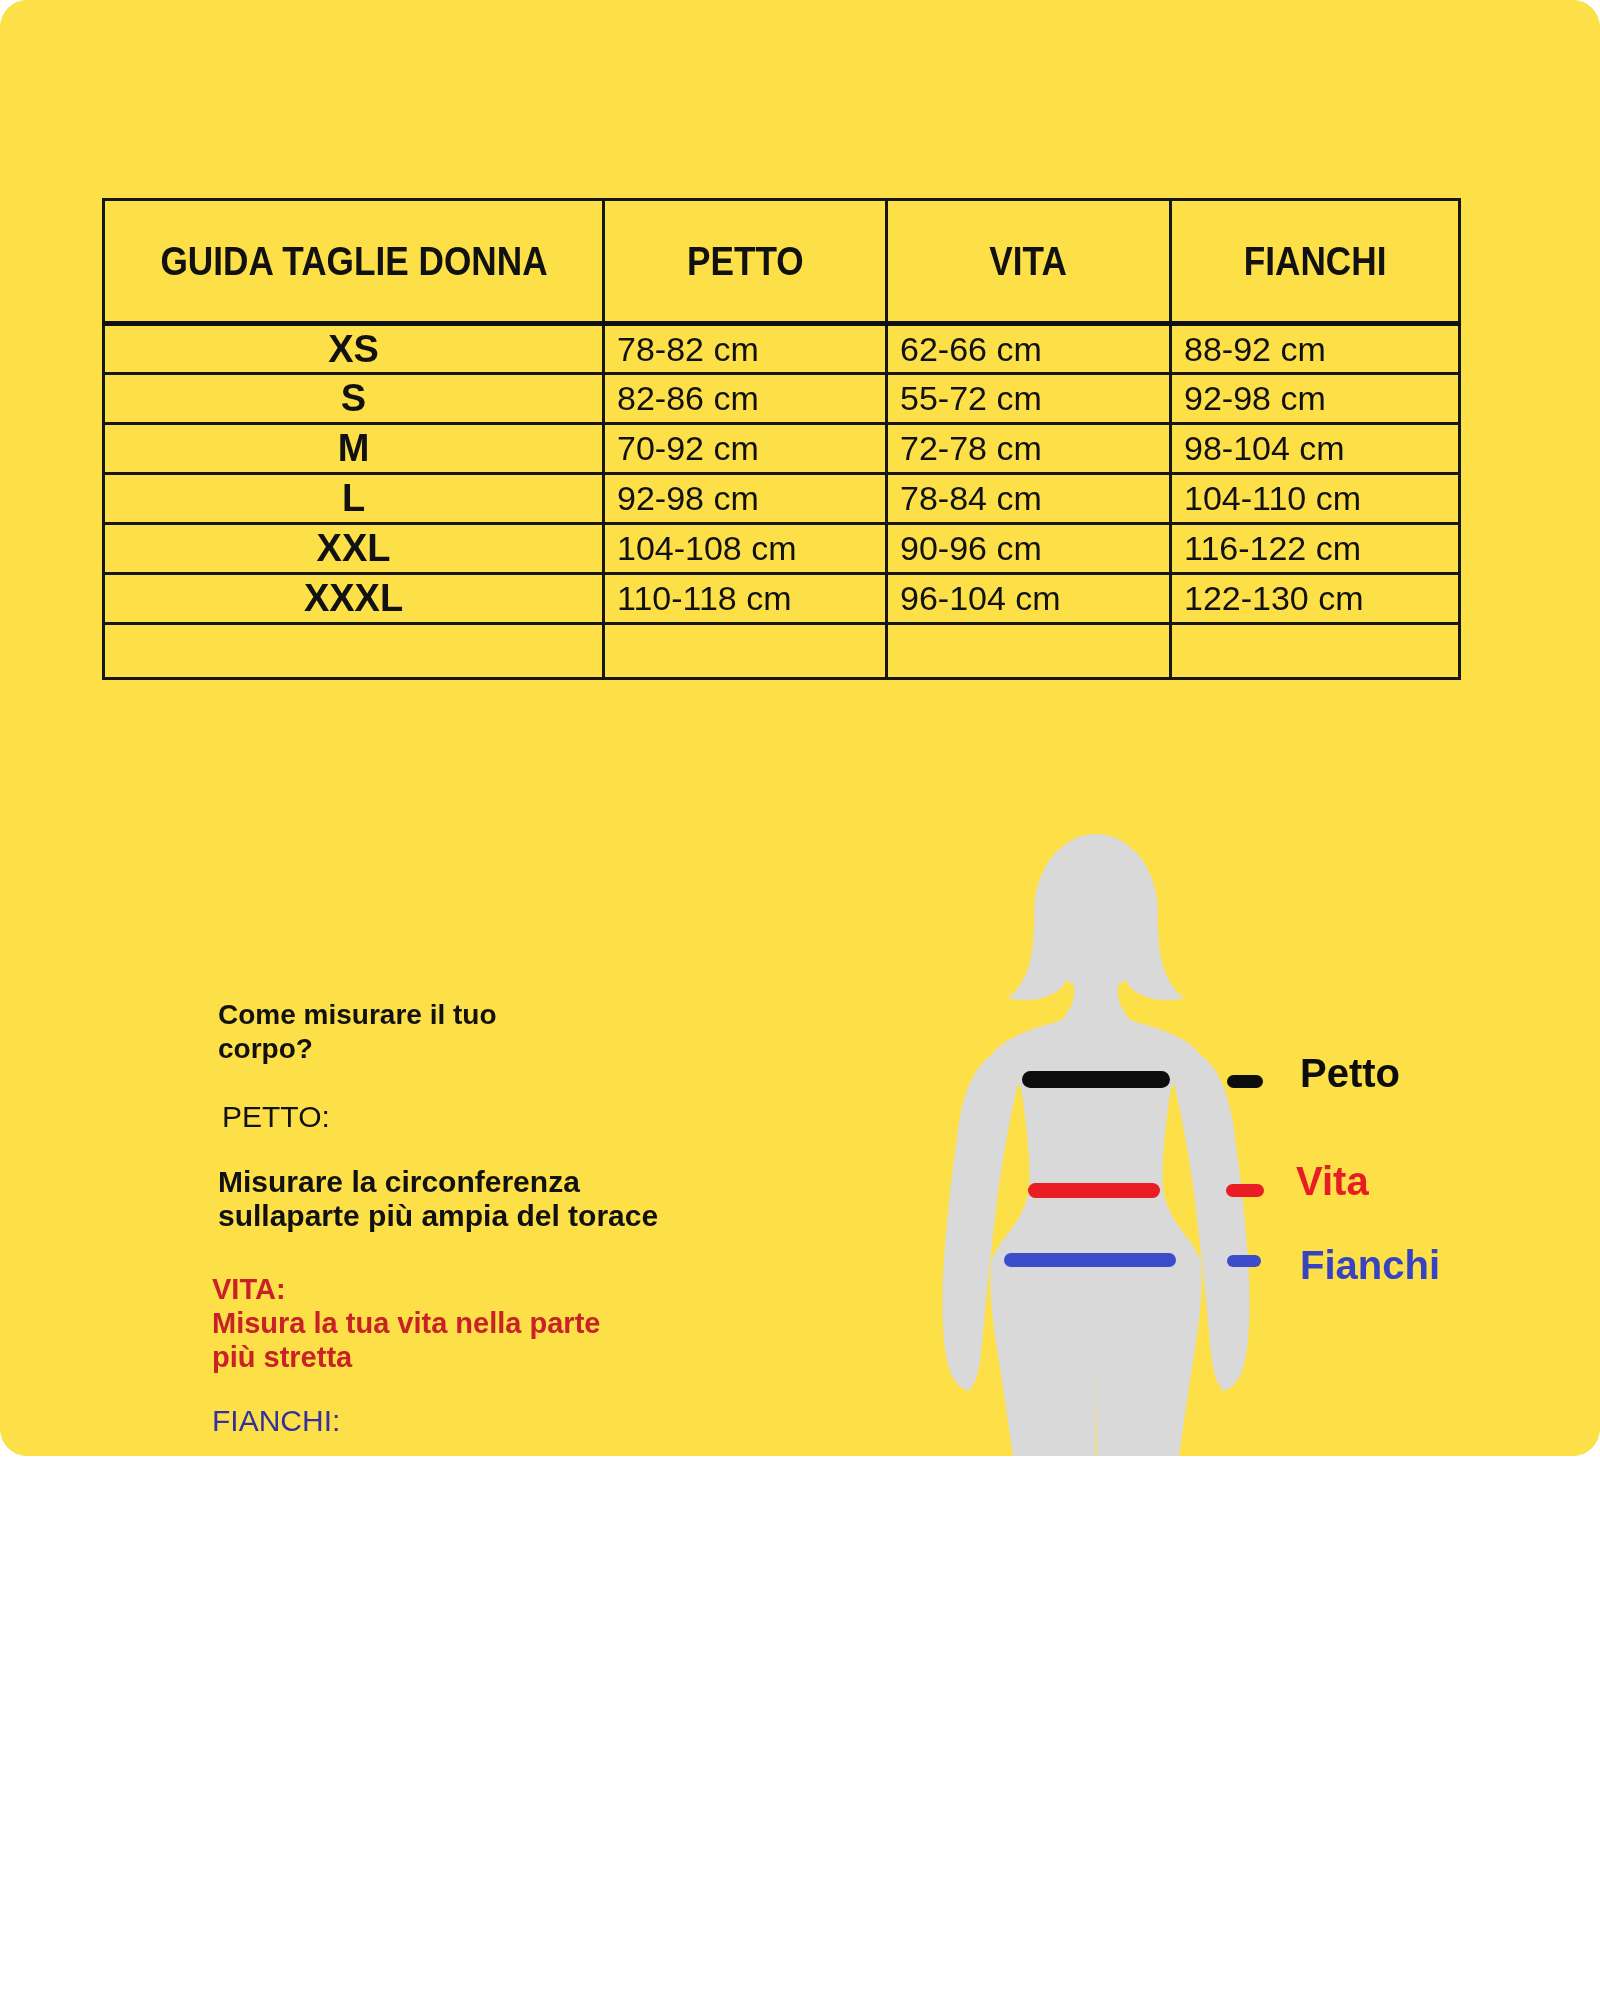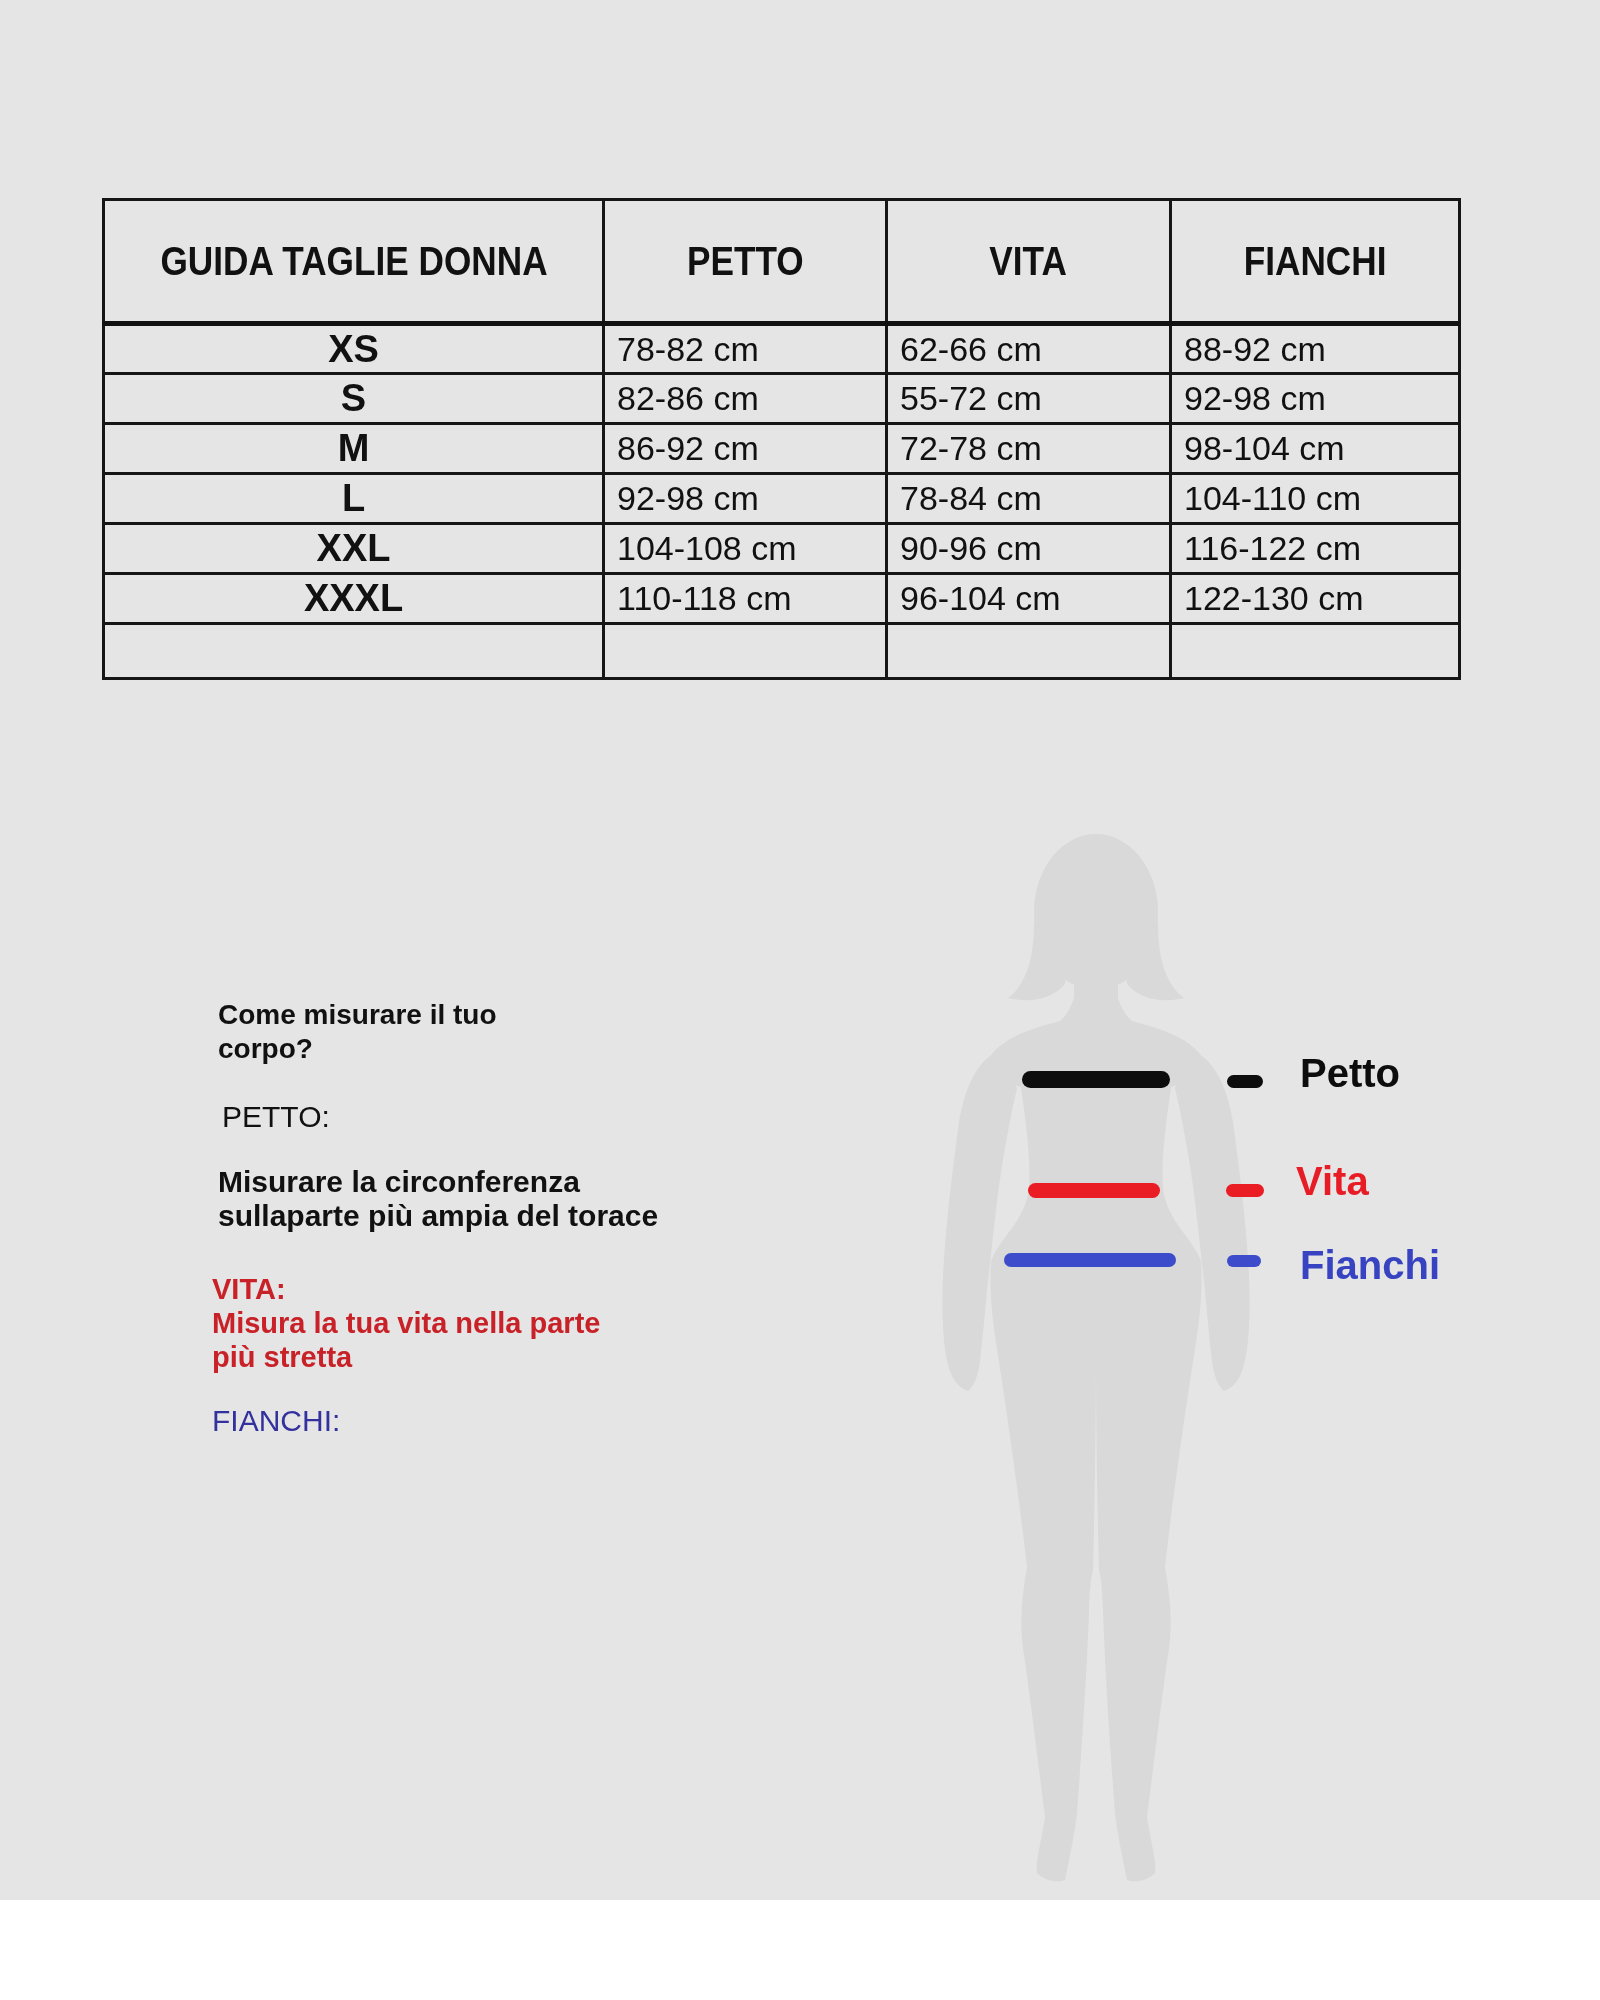--- a/index.html
+++ b/index.html
@@ -1,17 +1,17 @@
 <!DOCTYPE html>
 <html><head>
 <meta charset="utf-8">
 <style>
   html,body{margin:0;padding:0;background:#fff;}
-  .page{position:relative;width:1600px;height:1900px;background:#e5e5e5;overflow:hidden;
-        font-family:"Liberation Sans",sans-serif;color:#161616;}
+  .page{position:relative;width:1600px;height:1456px;background:#fde047;overflow:hidden;
+        font-family:"Liberation Sans",sans-serif;color:#161616;border-radius:27px;}
 
   
   .size-table{position:absolute;left:102px;top:198px;width:1356px;
               border-collapse:collapse;table-layout:fixed;}
   .size-table th,.size-table td{border:3px solid #161616;overflow:hidden;white-space:nowrap;}
   .size-table thead th{border-bottom:5px solid #111;height:118px;text-align:center;
                        font-size:40px;font-weight:bold;color:#111;}
   .size-table tbody tr{height:50px;}
   .size-table tbody tr.last{height:55px;}
   .cond{display:inline-block;transform:scaleX(0.88);transform-origin:center;letter-spacing:0px;}
@@ -70,21 +70,21 @@
         <td class="val">88-92 cm</td>
       </tr>
       <tr>
         <td class="size">S</td>
         <td class="val">82-86 cm</td>
         <td class="val">55-72 cm</td>
         <td class="val">92-98 cm</td>
       </tr>
       <tr>
         <td class="size">M</td>
-        <td class="val">86-92 cm</td>
+        <td class="val">70-92 cm</td>
         <td class="val">72-78 cm</td>
         <td class="val">98-104 cm</td>
       </tr>
       <tr>
         <td class="size">L</td>
         <td class="val">92-98 cm</td>
         <td class="val">78-84 cm</td>
         <td class="val">104-110 cm</td>
       </tr>
       <tr>

